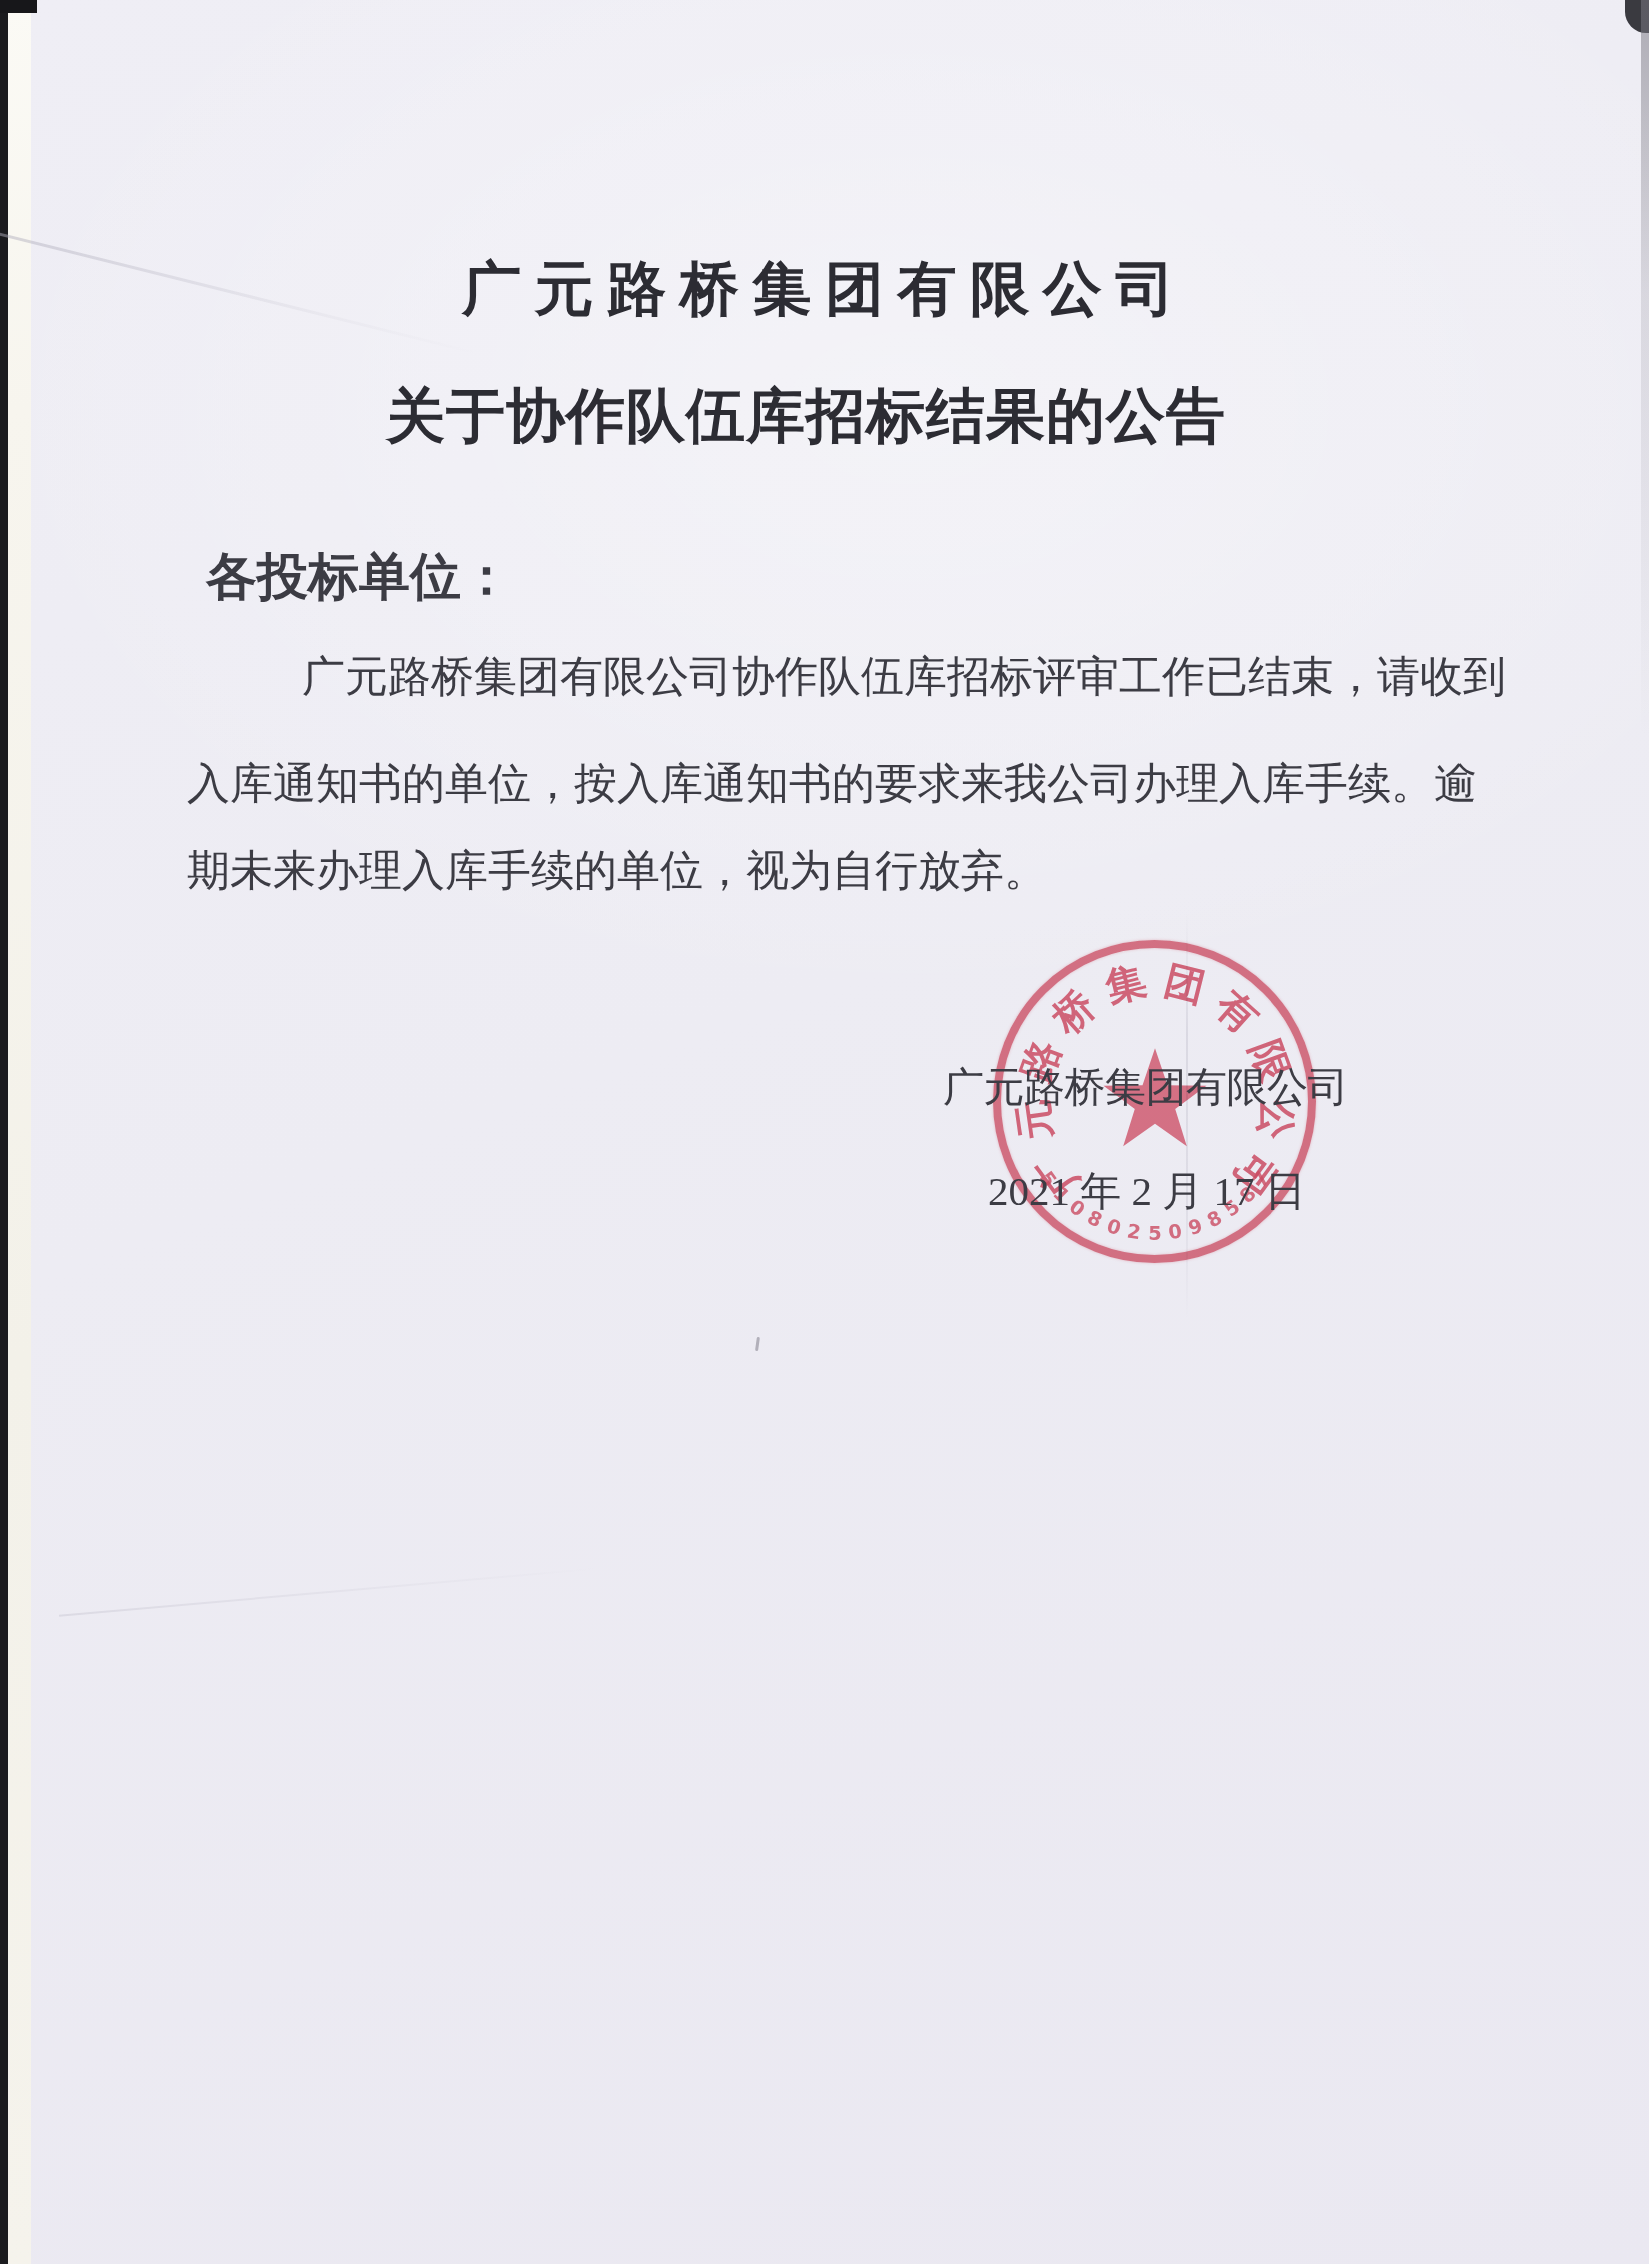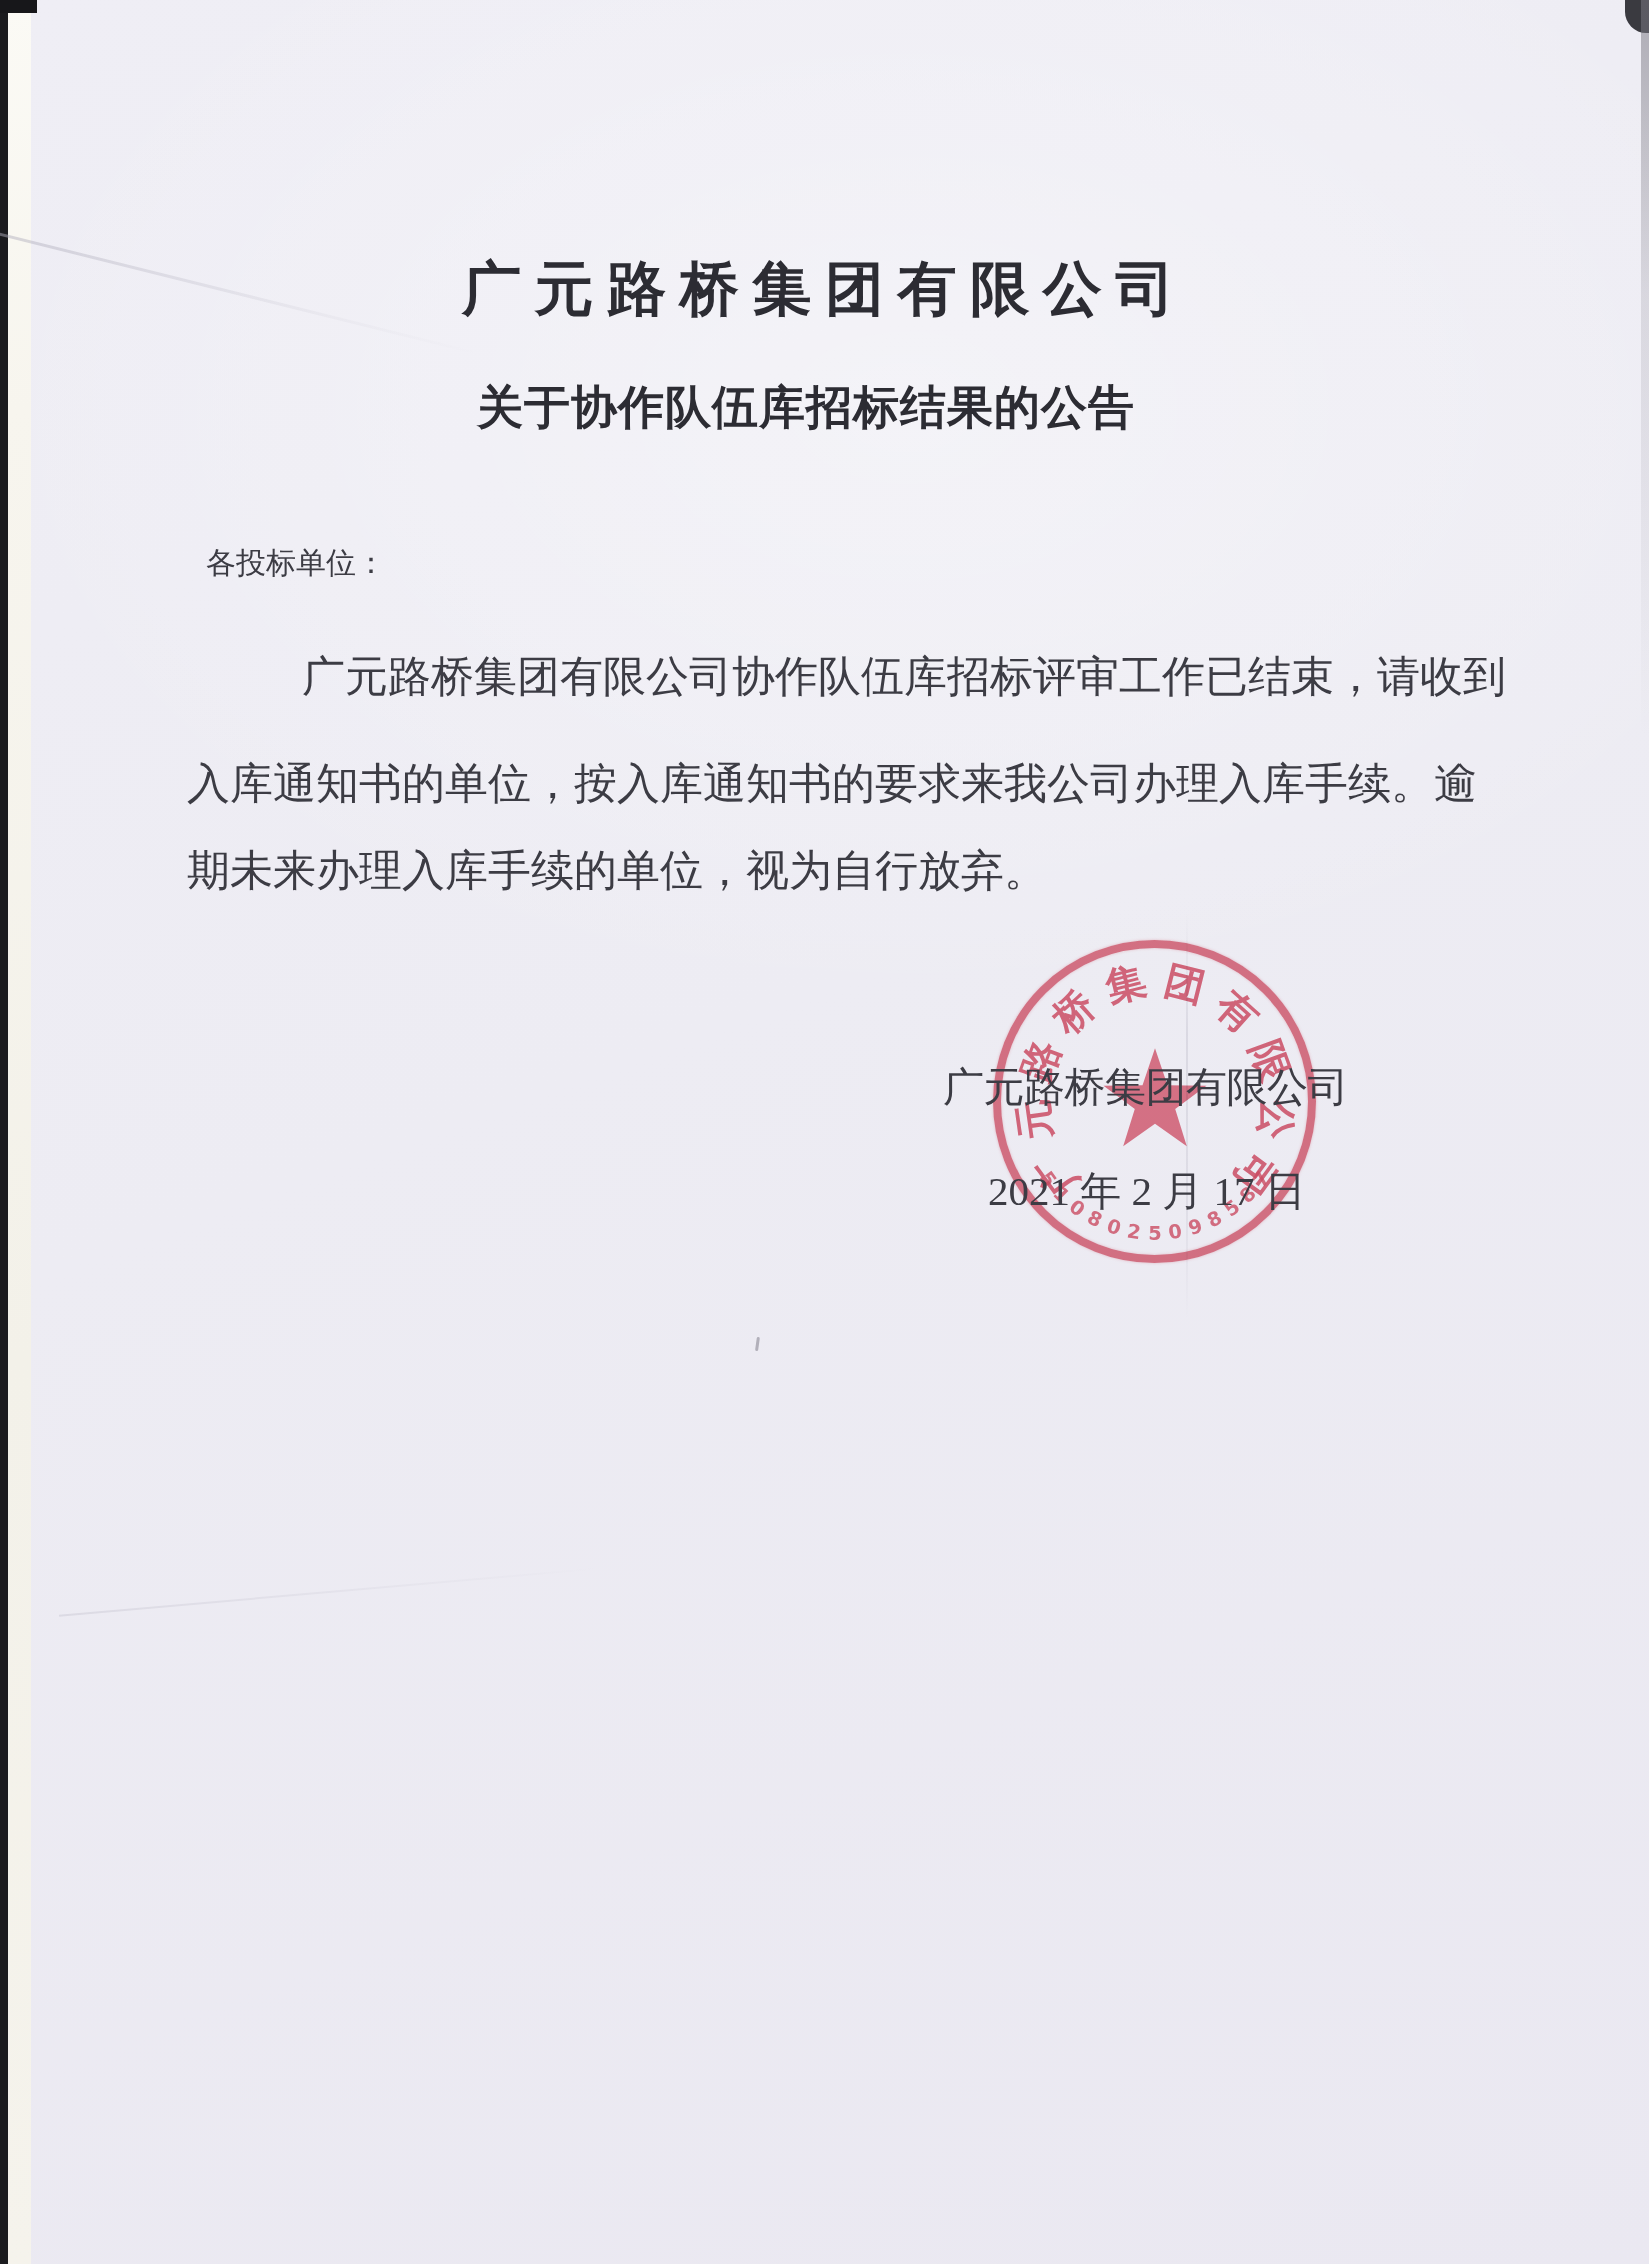--- a/index.html
+++ b/index.html
@@ -31,23 +31,23 @@
 
   
   .title1{
     position:absolute;left:0;top:250px;width:1650px;margin:0;
     text-align:center;font-family:"DejaVu Sans","Liberation Sans",sans-serif;
     font-weight:900;font-size:59px;letter-spacing:13.6px;color:#2c2c33;
   }
   .title2{
     position:absolute;left:0;top:377px;width:1612px;margin:0;
     text-align:center;font-family:"DejaVu Sans","Liberation Sans",sans-serif;
-    font-weight:900;font-size:46px;letter-spacing:1px;color:#2c2c33;
+    font-weight:900;font-size:59px;letter-spacing:1px;color:#2c2c33;
   }
-  .salutation{position:absolute;left:206px;top:543px;font-size:30px;}
+  .salutation{position:absolute;left:206px;top:543px;font-size:51px;font-weight:bold;}
   .body-line{position:absolute;left:187px;font-size:43px;letter-spacing:0px;white-space:nowrap;}
   .body-line-1{top:648px;padding-left:115px;}
   .body-line-2{top:755px;}
   .body-line-3{top:842px;}
   .signature{position:absolute;left:943px;top:1060px;font-size:41px;letter-spacing:-0.5px;z-index:3;}
   .date-line{position:absolute;left:988px;top:1164px;font-size:41px;z-index:3;}
 
   
   .stamp{
     position:absolute;left:993px;top:940px;width:324px;height:324px;

